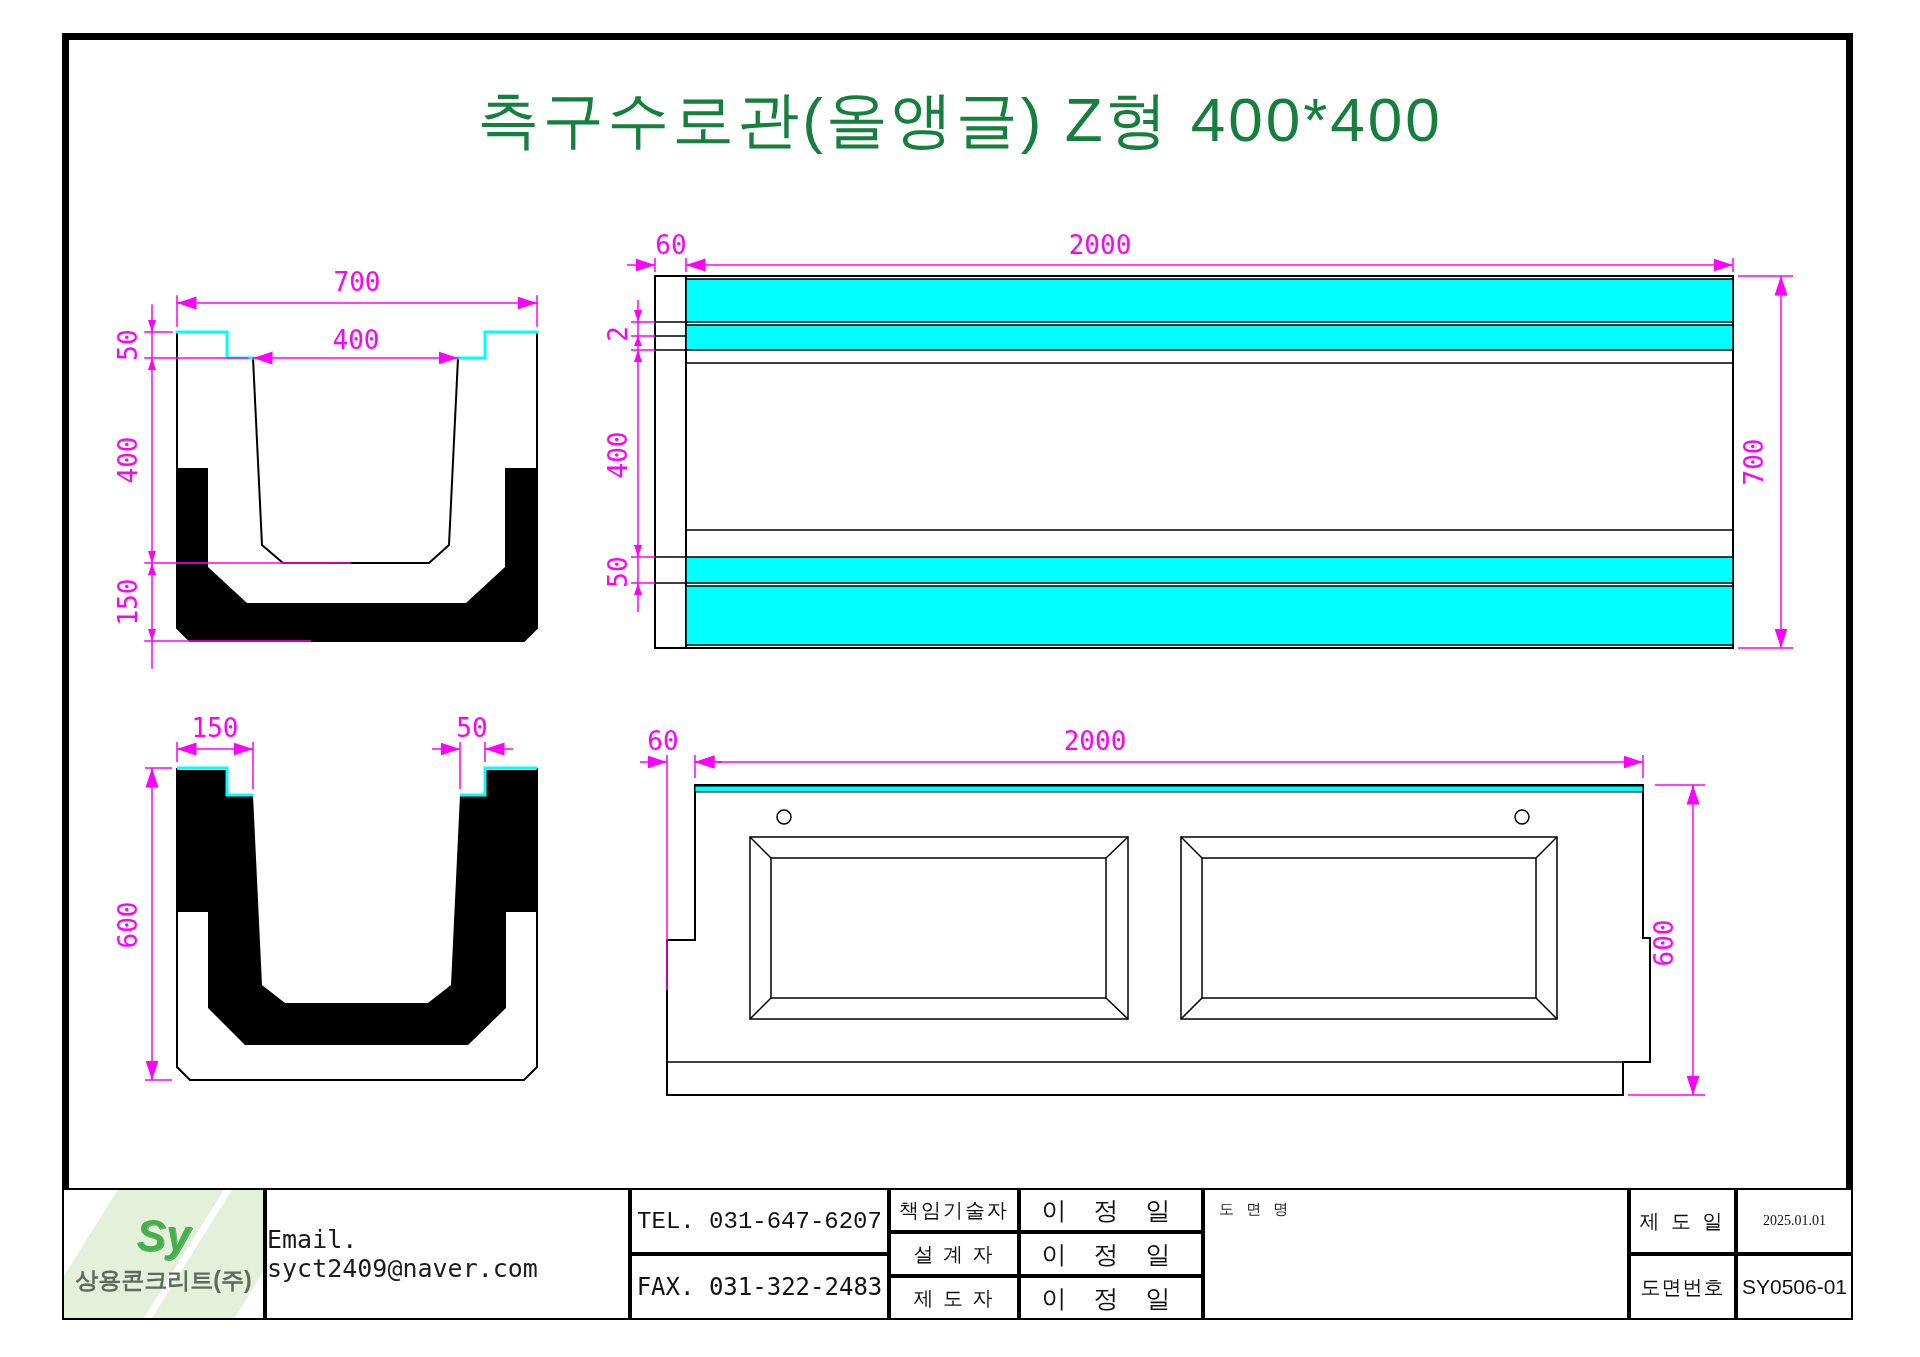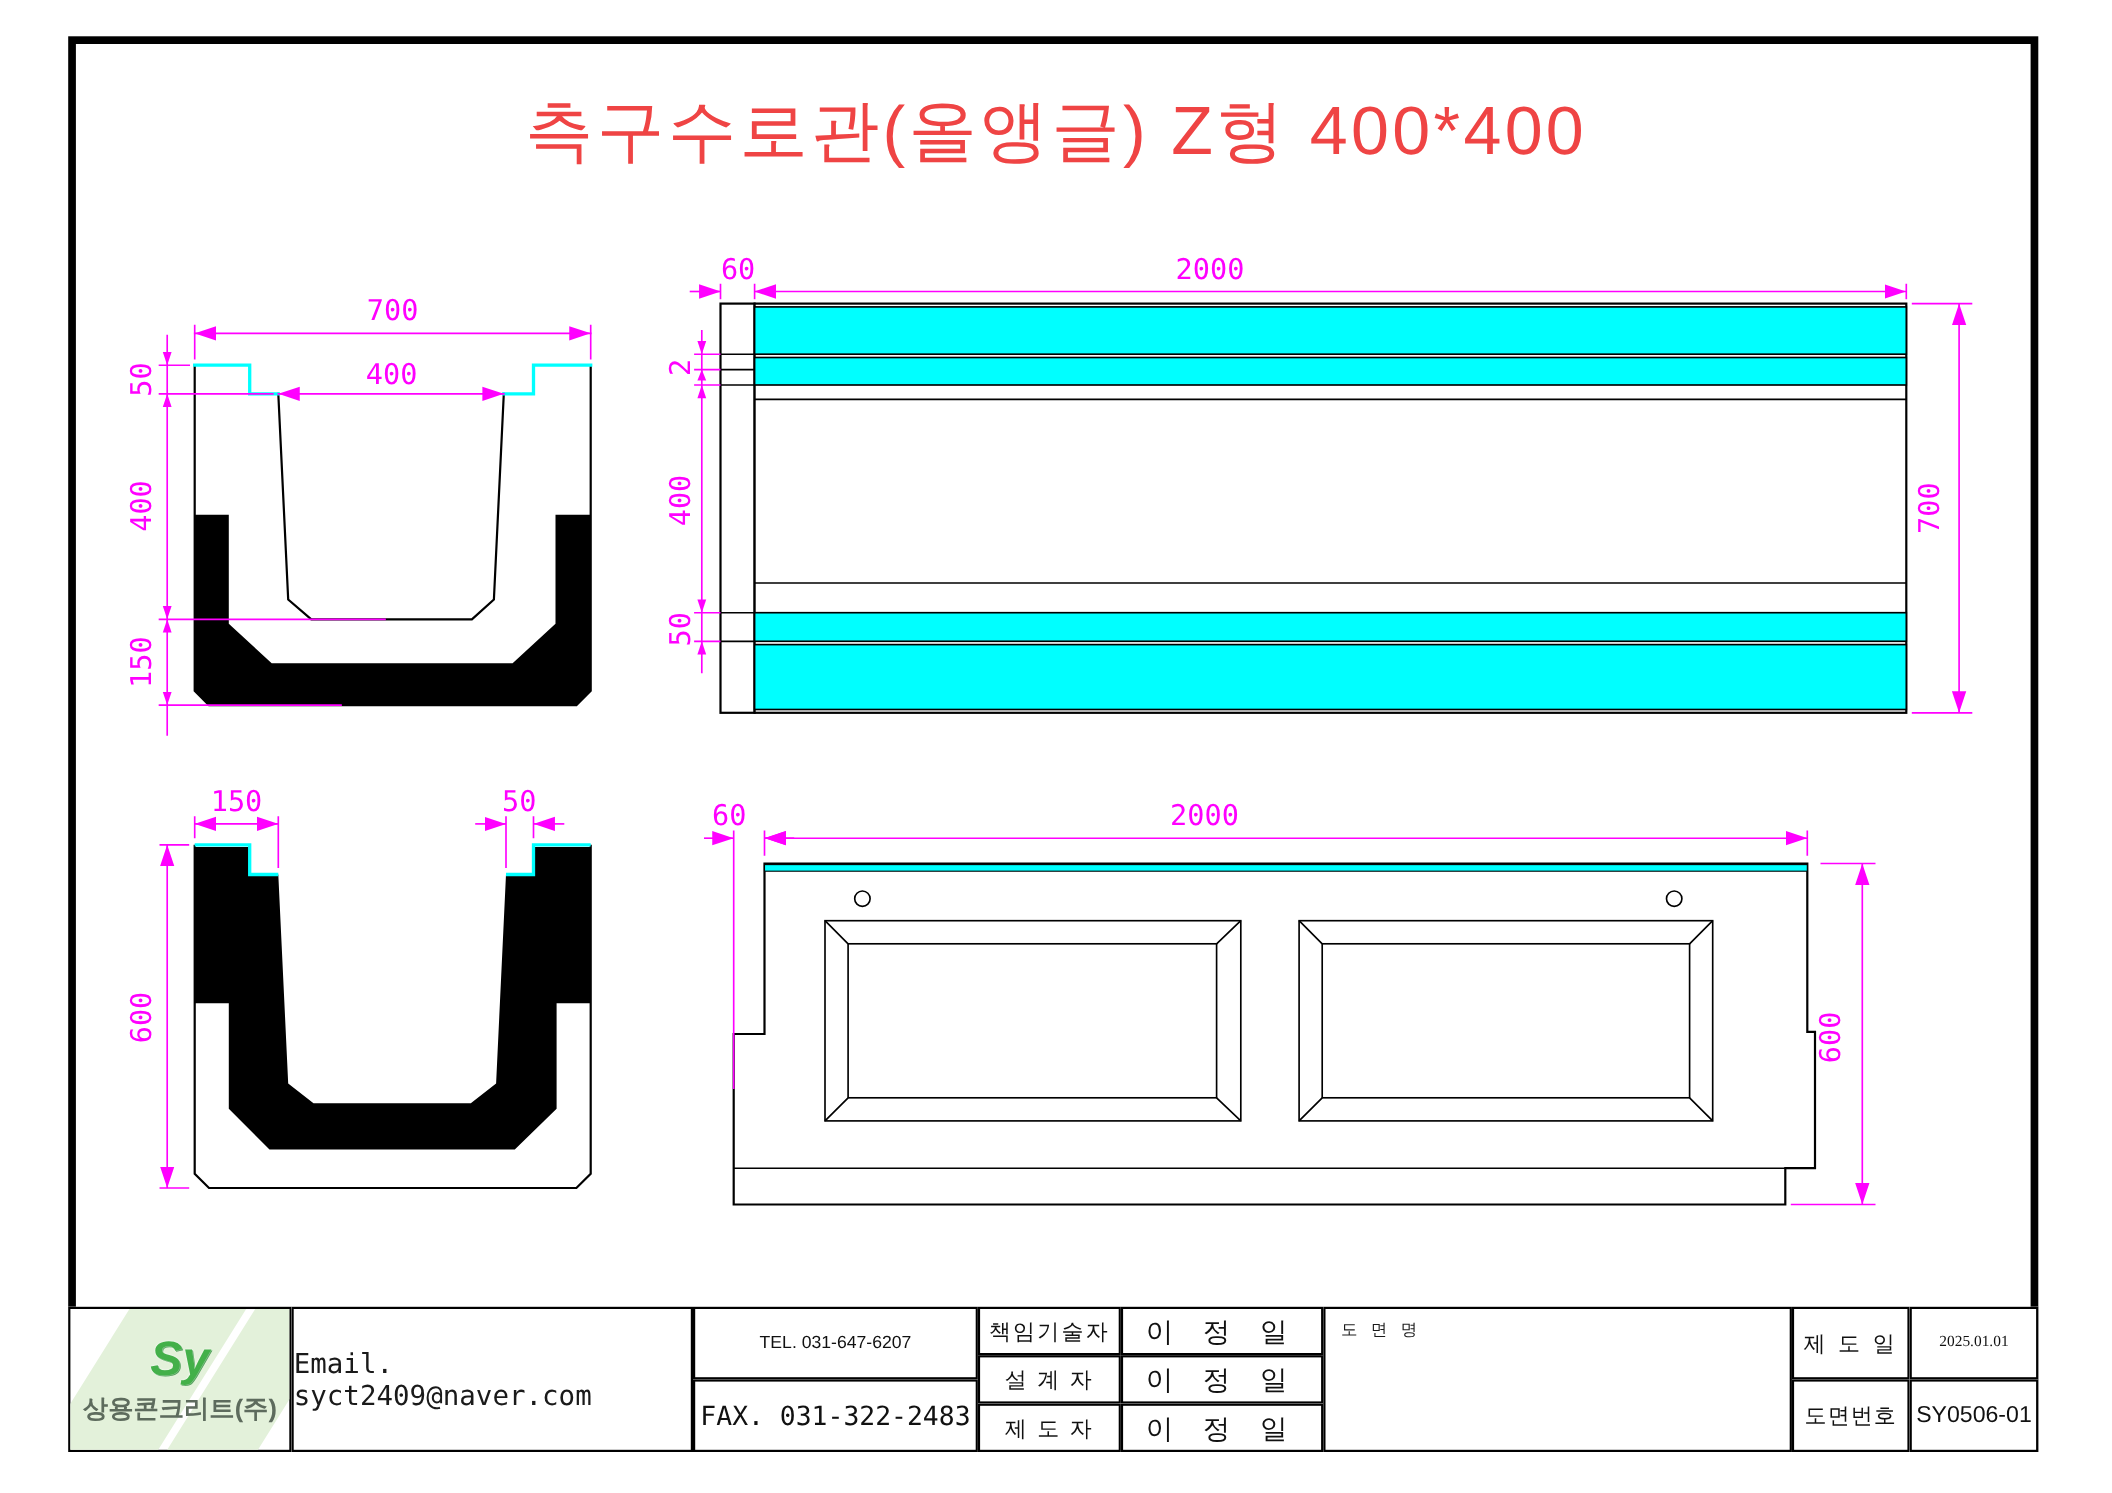--- a/index.html
+++ b/index.html
@@ -3,21 +3,21 @@
 <meta charset="utf-8">
 <style>
   * { margin:0; padding:0; box-sizing:border-box; }
   html,body { background:#ffffff; }
   body { width:1920px; height:1357px; position:relative; overflow:hidden;
          font-family:"Liberation Sans", sans-serif; color:#111; }
   .sheet-border { position:absolute; left:62px; top:33px; width:1791px; height:1287px;
                   border:7px solid #000; background:#fff; }
   .drawing-title { position:absolute; left:0; top:78px; width:1920px; height:84px;
                    text-align:center; font-size:62px; line-height:84px; letter-spacing:3px;
-                   font-weight:400; color:#ef4444; white-space:nowrap; }
+                   font-weight:400; color:#15803d; white-space:nowrap; }
   svg.views { position:absolute; left:0; top:0; width:1920px; height:1190px; }
   svg text.dim { font-family:"DejaVu Sans Mono", monospace; font-size:26px; fill:#ff00ff; }
   
   .title-block { position:absolute; left:62px; top:1188px; width:1791px; height:160px;
                  display:grid; background:#fff;
                  grid-template-columns:203px 365px 259px 130px 184px 426px 107px 117px;
                  grid-template-rows:repeat(6,22px); }
   .tb-cell { border:2px solid #000; display:flex; align-items:center; justify-content:center;
              overflow:hidden; background:#fff; }
   .logo-cell { grid-column:1; grid-row:1/7; position:relative; flex-direction:column; }
@@ -26,21 +26,21 @@
   .wm1 { width:90px; height:260px; transform:rotate(32deg); left:18px; top:-60px; }
   .wm2 { width:70px; height:260px; transform:rotate(32deg); left:118px; top:-40px; }
   .logo-mark { position:relative; font-size:44px; font-weight:bold; font-style:italic;
                color:#43b049; line-height:46px;
                text-shadow:0 0 2px #fff, 1px 1px 0 #2f8f3a; }
   .logo-text { position:relative; font-size:23px; font-weight:bold; color:#5d6b5d;
                letter-spacing:0px; margin-top:6px; }
   .company-cell { grid-column:2; grid-row:1/7; flex-direction:column; justify-content:space-around; padding:8px 0; }
   .company-name { font-size:33px; letter-spacing:5px; color:#1a1a1a; }
   .company-email { font-size:25px; font-family:"DejaVu Sans Mono", monospace; color:#1a1a1a; }
-  .tel-cell  { grid-column:3; grid-row:1/4; font-family:Liberation Sans, sans-serif; font-size:16px; }
+  .tel-cell  { grid-column:3; grid-row:1/4; font-family:Liberation Mono, monospace; font-size:24px; }
   .fax-cell  { grid-column:3; grid-row:4/7; font-family:"DejaVu Sans Mono", monospace; font-size:24px; }
   .role-label { grid-column:4; font-size:20px; letter-spacing:2px; }
   .role-name  { grid-column:5; font-size:25px; letter-spacing:10px; }
   .r1 { grid-row:1/3; } .r2 { grid-row:3/5; } .r3 { grid-row:5/7; }
   .dwgname-cell { grid-column:6; grid-row:1/7; position:relative;justify-content:center; }
   .dwgname-label { position:absolute; left:14px; top:10px; font-size:15px; letter-spacing:4px; color:#1a1a1a; }
   .dwgname { font-size:35px; letter-spacing:2px; margin-top:22px; }
   .date-label   { grid-column:7; grid-row:1/4; font-size:20px; letter-spacing:3px; }
   .date-value   { grid-column:8; grid-row:1/4; font-family:Liberation Serif, serif; font-size:14px; }
   .number-label { grid-column:7; grid-row:4/7; font-size:20px; letter-spacing:1px; }

